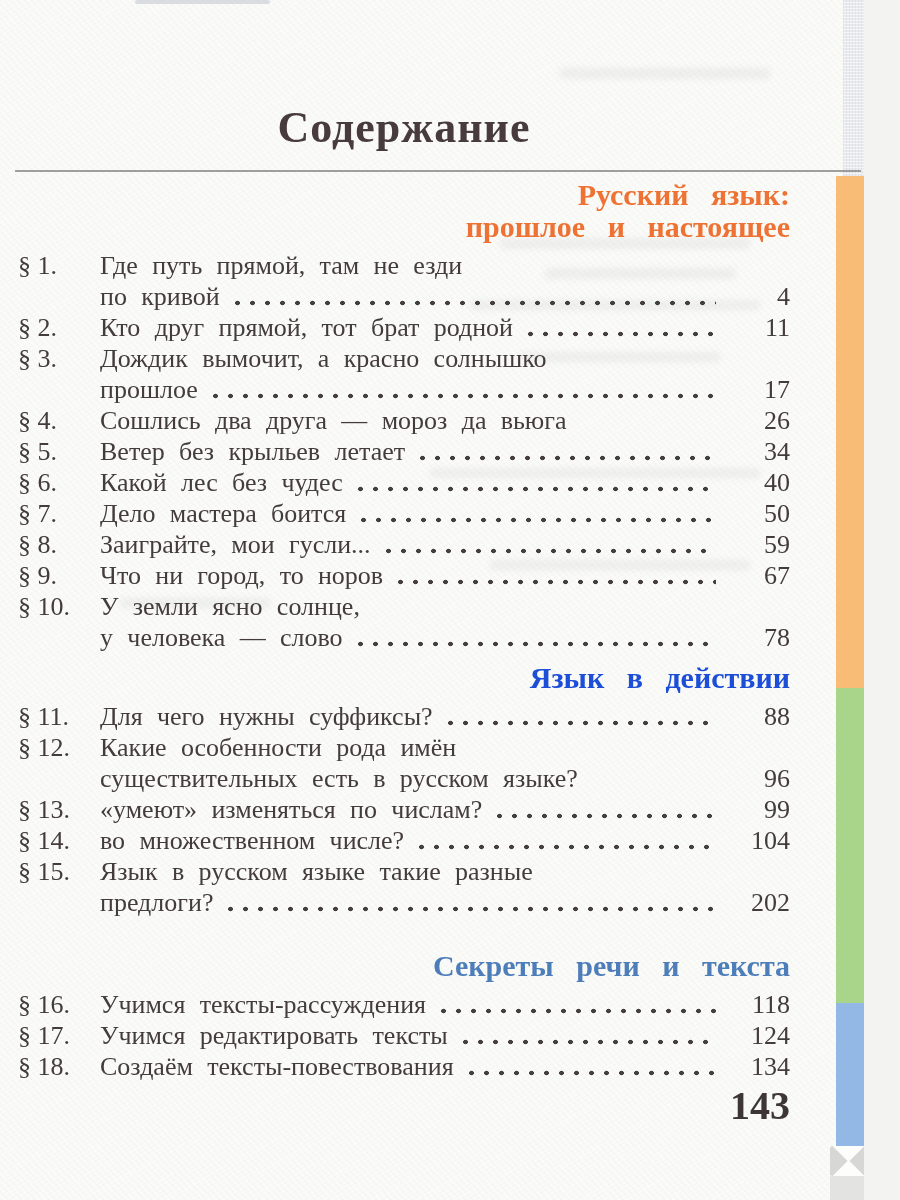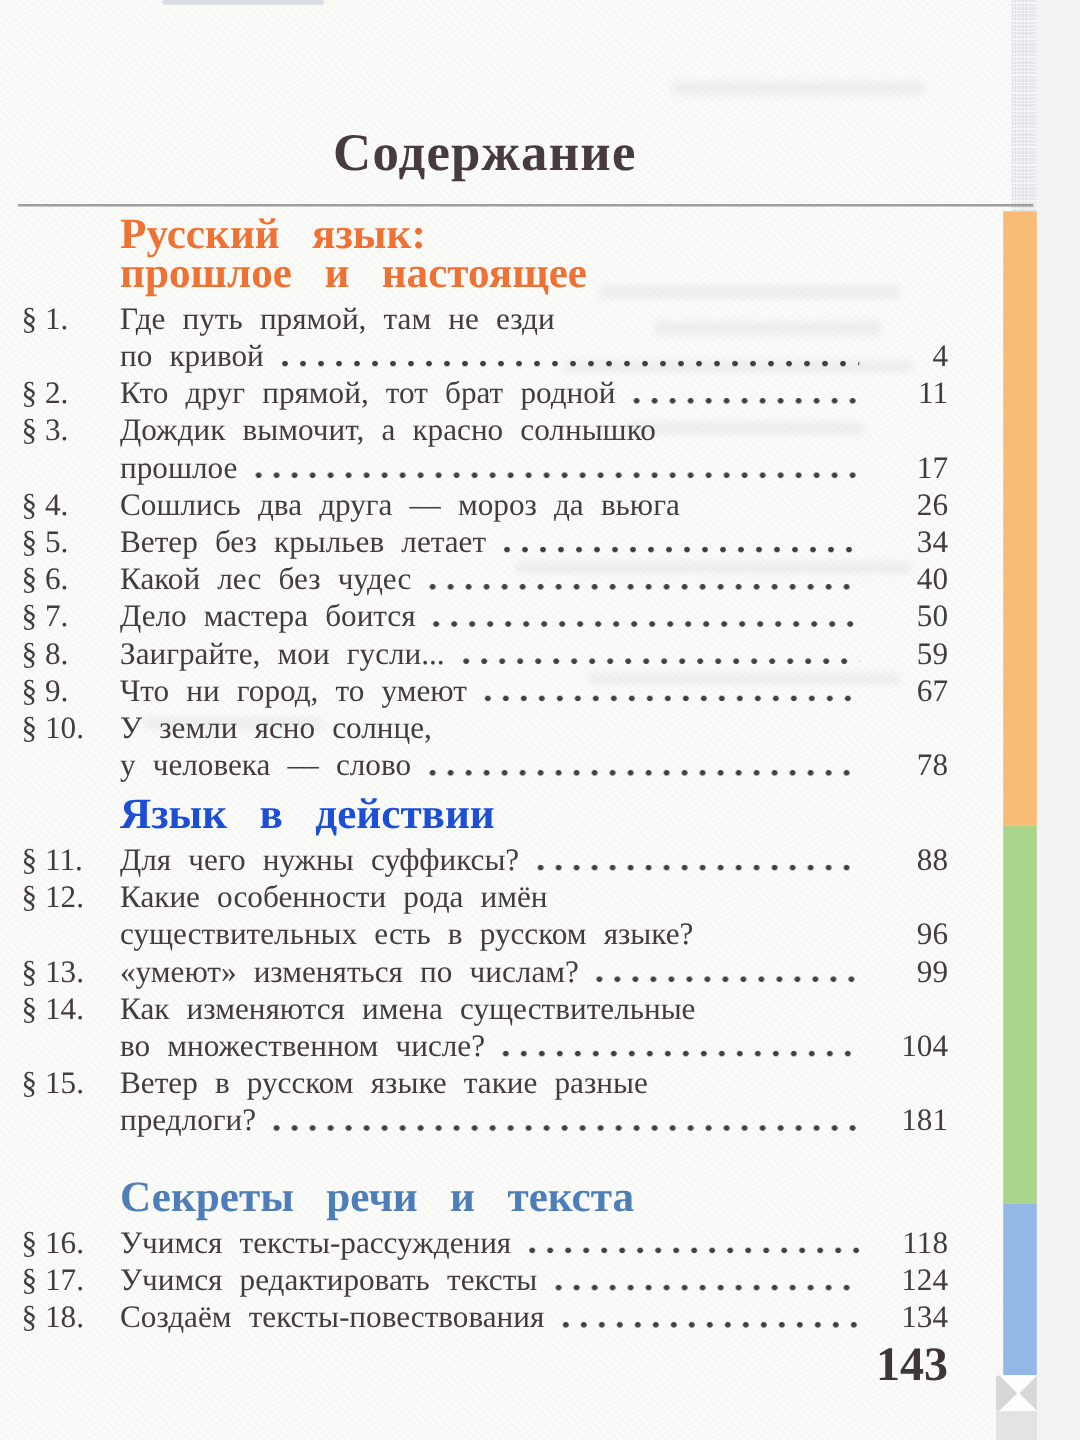--- a/index.html
+++ b/index.html
@@ -76,22 +76,23 @@
     padding-top: 101px;
     height: 155px;
     font-size: 44px; line-height: 54px; font-weight: bold;
     letter-spacing: 1px;
     text-align: center;
     color: #473c3b;
   }
   .sections { padding-top: 24px; }
   .sec-heading {
     margin: 9px 0 7px 82px;
-    font-size: 36px; line-height: 32px; font-weight: bold;
+    font-size: 30px; line-height: 32px; font-weight: bold;
     word-spacing: 0.5em;
+    text-align: right;
   }
   .sections > .toc-section:first-child .sec-heading { margin-top: 0; }
   .entry { display: flex; font-size: 26px; line-height: 31px; }
   .enum { flex: none; width: 82px; white-space: nowrap; }
   .ebody { flex: 1 1 auto; min-width: 0; }
   .eline { display: flex; word-spacing: 0.3em; }
   .etext { flex: none; max-width: 100%; }
   .leader {
     flex: 1 1 auto; min-width: 18px;
     margin: 0 8px 0 10px;
@@ -230,21 +231,21 @@
                 <span class="etext">Заиграйте, мои гусли...</span>
                 <span class="leader"></span>
                 <span class="epage">59</span>
               </div>
             </div>
           </div>
           <div class="entry">
             <span class="enum">§ 9.</span>
             <div class="ebody">
               <div class="eline">
-                <span class="etext">Что ни город, то умеют</span>
+                <span class="etext">Что ни город, то норов</span>
                 <span class="leader"></span>
                 <span class="epage">67</span>
               </div>
             </div>
           </div>
           <div class="entry">
             <span class="enum">§ 10.</span>
             <div class="ebody">
               <div class="eline">
                 <span class="etext">У земли ясно солнце,</span>
@@ -291,39 +292,36 @@
                 <span class="etext">«умеют» изменяться по числам?</span>
                 <span class="leader"></span>
                 <span class="epage">99</span>
               </div>
             </div>
           </div>
           <div class="entry">
             <span class="enum">§ 14.</span>
             <div class="ebody">
               <div class="eline">
-                <span class="etext">Как изменяются имена существительные</span>
-              </div>
-              <div class="eline">
                 <span class="etext">во множественном числе?</span>
                 <span class="leader"></span>
                 <span class="epage">104</span>
               </div>
             </div>
           </div>
           <div class="entry">
             <span class="enum">§ 15.</span>
             <div class="ebody">
               <div class="eline">
-                <span class="etext">Ветер в русском языке такие разные</span>
+                <span class="etext">Язык в русском языке такие разные</span>
               </div>
               <div class="eline">
                 <span class="etext">предлоги?</span>
                 <span class="leader"></span>
-                <span class="epage">181</span>
+                <span class="epage">202</span>
               </div>
             </div>
           </div>
         </div>
         <div class="toc-section">
           <div class="sec-heading" style="color: rgb(78, 126, 185); margin-top: 32px;">
             <div class="sec-heading-line">Секреты речи и текста</div>
           </div>
           <div class="entry">
             <span class="enum">§ 16.</span>

